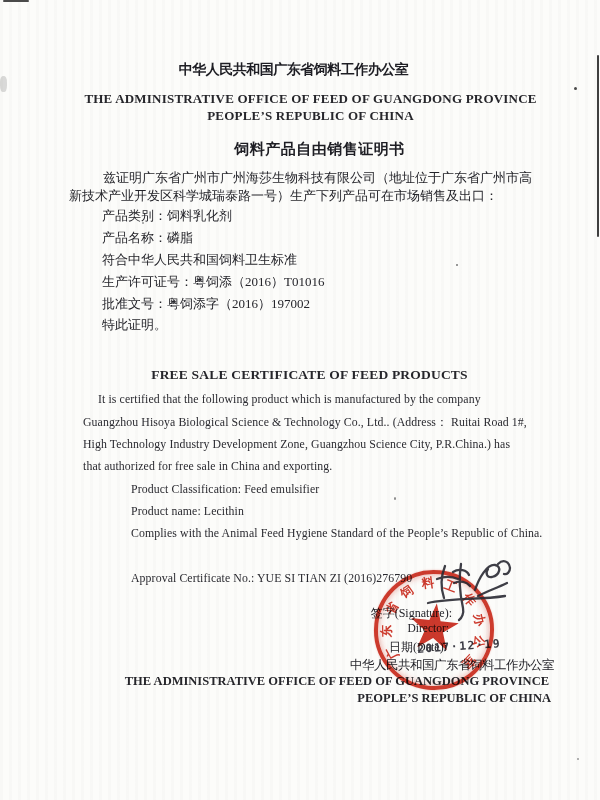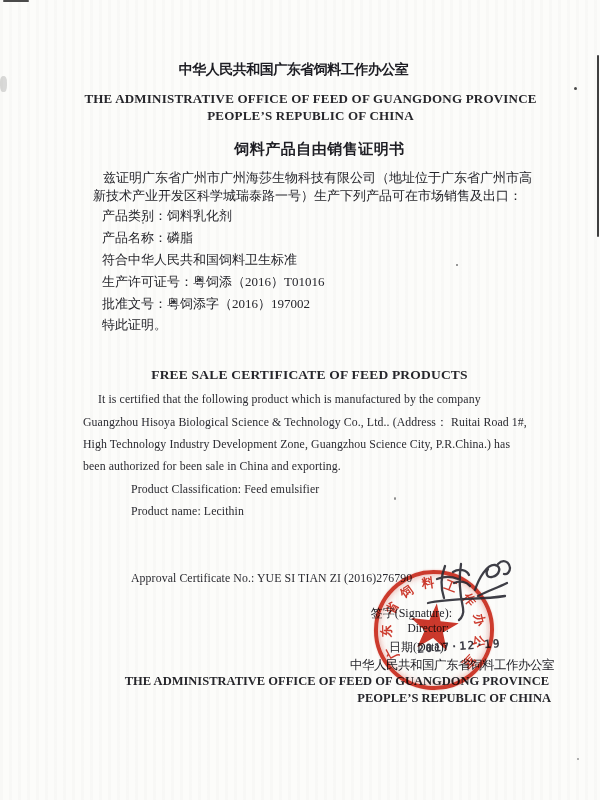--- a/index.html
+++ b/index.html
@@ -14,21 +14,21 @@
   }
   .line{position:absolute;white-space:nowrap;}
   .center{left:0;width:100%;text-align:center;}
   
   .cn-title{top:61px;font-size:14px;font-weight:bold;letter-spacing:-0.5px;transform:translateX(-26px);color:#1e1e24;}
   .en-h1{top:91px;font-size:13px;font-weight:bold;letter-spacing:0.2px;transform:translateX(-9px);}
   .en-h2{top:108px;font-size:13px;font-weight:bold;letter-spacing:0.2px;transform:translateX(-9px);}
   .cn-doctitle{top:140px;font-size:15px;font-weight:bold;letter-spacing:0.5px;color:#1e1e24;}
   
   .cnp1{left:103px;top:169px;font-size:13px;color:#24242a;}
-  .cnp2{left:93px;top:187px;font-size:13px;color:#24242a;text-align:center;}
+  .cnp2{left:69px;top:187px;font-size:13px;color:#24242a;text-align:center;}
   .cn-item{left:102px;font-size:13px;color:#24242a;}
   .ci0{top:207px}.ci1{top:229px}.ci2{top:251px}.ci3{top:273px}.ci4{top:295px}.ci5{top:316px}
   
   .en-doctitle{top:367px;font-size:13.5px;font-weight:bold;letter-spacing:0.2px;transform:translateX(-10px);}
   .enp{font-size:11.8px;letter-spacing:0.1px;color:#2a2a30;}
   .ep1{left:98px;top:392px}.ep2{left:83px;top:415px}.ep3{left:83px;top:437px}.ep4{left:83px;top:459px}
   .en-item{left:98px;font-size:11.8px;letter-spacing:0.1px;color:#2a2a30;margin-left:33px;}
   .ei0{top:482px}.ei1{top:504px}.ei2{top:526px}.ei3{top:549px}.ei4{top:571px}
   
   .sig-label{font-size:12px;color:#24242a;}
@@ -93,24 +93,25 @@
   <div class="line cn-item ci2">符合中华人民共和国饲料卫生标准</div>
   <div class="line cn-item ci3">生产许可证号：粤饲添（2016）T01016</div>
   <div class="line cn-item ci4">批准文号：粤饲添字（2016）197002</div>
   <div class="line cn-item ci5">特此证明。</div>
 
   <div class="line center en-doctitle">FREE SALE CERTIFICATE OF FEED PRODUCTS</div>
 
   <div class="line enp ep1">It is certified that the following product which is manufactured by the company</div>
   <div class="line enp ep2">Guangzhou Hisoya Biological Science &amp; Technology Co., Ltd.. (Address： Ruitai Road 1#,</div>
   <div class="line enp ep3">High Technology Industry Development Zone, Guangzhou Science City, P.R.China.) has</div>
-  <div class="line enp ep4">been authorized for been sale in China and exporting.</div>
+  <div class="line enp ep4">that authorized for free sale in China and exporting.</div>
 
   <div class="line en-item ei0">Product Classification: Feed emulsifier</div>
   <div class="line en-item ei1">Product name: Lecithin</div>
+  <div class="line en-item ei2">Complies with the Animal Feed Hygiene Standard of the People’s Republic of China.</div>
   <div class="line en-item ei4">Approval Certificate No.: YUE SI TIAN ZI (2016)276790</div>
 
   <div class="line sig-label sl0">签字(Signature):</div>
   <div class="line sig-label sl1">Director:</div>
   <div class="line sig-label sl2">日期(Date):</div>
 
   <div class="line date-stamp">2017·12·19</div>
 
   <div class="line f-cn">中华人民共和国广东省饲料工作办公室</div>
   <div class="line f-en1">THE ADMINISTRATIVE OFFICE OF FEED OF GUANGDONG PROVINCE</div>

